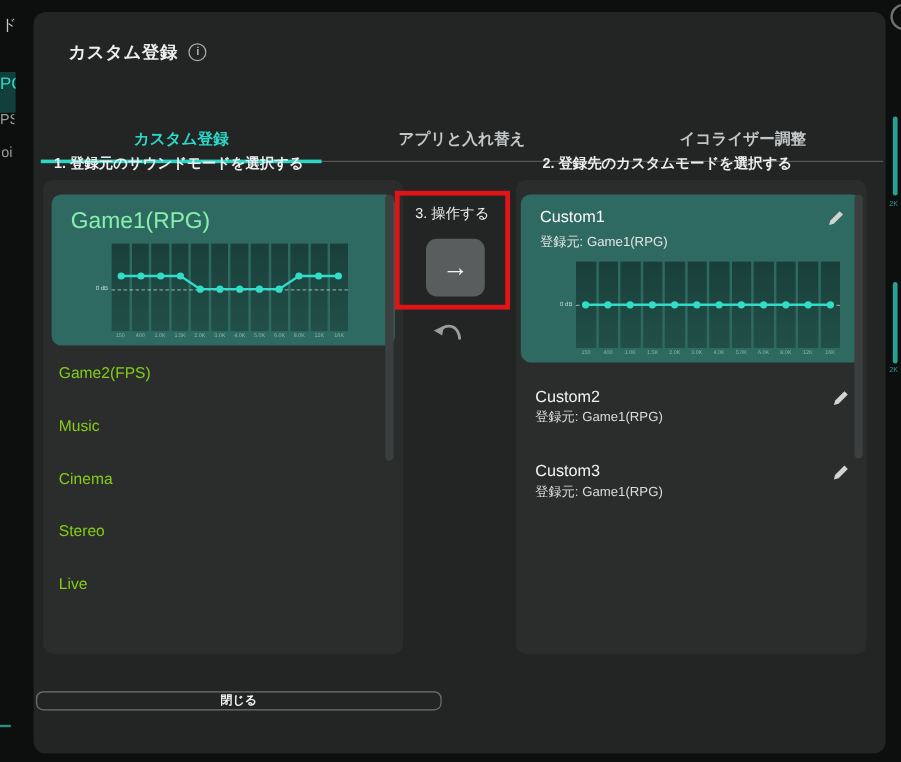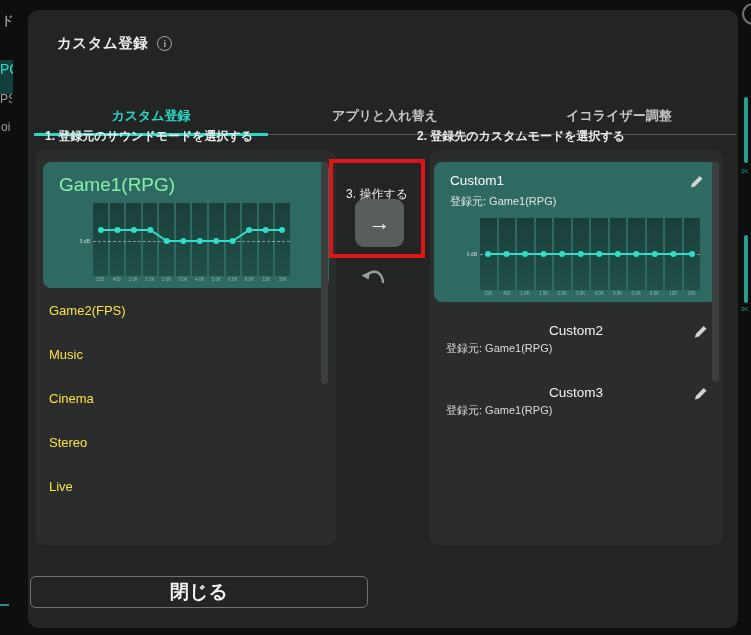--- a/index.html
+++ b/index.html
@@ -21,60 +21,60 @@
              align-items:center;justify-content:center;font-size:9.5px;color:#a9acac;font-weight:bold;box-sizing:border-box;}
   
   .tab-bar{position:absolute;left:6px;top:88px;width:702px;height:37px;display:flex;
            border-bottom:1px solid #565959;box-sizing:border-box;}
   .tab{flex:1;display:flex;align-items:center;justify-content:center;font-size:13px;font-weight:bold;
        color:#c3c6c6;position:relative;cursor:default;}
   .tab.active{color:#2bd7c5;}
   .tab.active::after{content:"";position:absolute;left:0;right:0;bottom:-2px;height:3px;background:#2bd7c5;}
   
   .heading{position:absolute;top:118px;font-size:12px;font-weight:bold;color:#eceeee;}
-  .heading.left{left:17px;} .heading.right{left:389px;text-align:center;}
+  .heading.left{left:17px;} .heading.right{left:424px;text-align:center;}
   
   .panel{position:absolute;top:140px;height:395px;background:#2b2d2d;border-radius:8px;}
   .panel.left{left:8px;width:300px;}
   .panel.right{left:402px;width:292px;}
   .scroll-thumb{position:absolute;width:7px;border-radius:4px;background:#3c3f3f;}
   
   .mode-card{position:absolute;left:7px;top:12px;width:286px;height:126px;background:#2f6a62;border-radius:8px;}
   .mode-card .card-title{position:absolute;left:16px;top:12px;font-size:19px;color:#86efac;}
   .mode-list{position:absolute;left:0;top:138px;width:100%;}
-  .mode-item{height:44px;display:flex;align-items:center;padding-left:13px;font-size:13px;color:#fde047;}
+  .mode-item{height:44px;display:flex;align-items:center;padding-left:13px;font-size:13px;color:#84cc16;}
   
   .annot-rect{position:absolute;left:301px;top:149px;width:96px;height:99px;border:4px solid #e01317;
               box-sizing:border-box;z-index:5;}
-  .step-label{position:absolute;left:0;right:0;top:7px;text-align:center;font-size:12px;color:#eceeee;margin-top:16px;}
+  .step-label{position:absolute;left:0;right:0;top:7px;text-align:center;font-size:12px;color:#eceeee;}
   .transfer-btn{position:absolute;left:22px;top:36px;width:49px;height:48px;background:#585d5d;border:none;
                 border-radius:9px;color:#f4f5f5;font-size:22px;display:flex;align-items:center;justify-content:center;}
   .undo-wrap{position:absolute;left:333px;top:257px;width:26px;height:18px;}
   
   .custom-card{position:absolute;left:4px;top:12px;width:284px;height:140px;background:#2f6a62;border-radius:8px;}
   .custom-card .card-title{position:absolute;left:16px;top:11px;font-size:13.5px;color:#fbfcfc;}
   .custom-card .card-src{position:absolute;left:16px;top:32px;font-size:11px;color:#e2e5e4;}
   .pencil{position:absolute;right:14px;top:12px;width:15px;height:15px;}
   .custom-rows{position:absolute;left:0;top:172px;width:100%;}
   .custom-row{position:relative;margin:0 0 24px 0;padding:0 16px;height:38px;}
-  .custom-row .row-title{font-size:13.5px;color:#f2f3f3;line-height:18px;text-align:center;}
+  .custom-row .row-title{font-size:13.5px;color:#f2f3f3;line-height:18px;}
   .custom-row .row-src{font-size:11px;color:#dadddd;line-height:17px;}
   .custom-row .pencil{top:2px;}
   
   .eq{position:absolute;}
   .eq .cols{position:absolute;left:0;top:0;right:0;bottom:9px;display:flex;gap:2px;}
   .eq .col{flex:1;background:linear-gradient(180deg,#1a3f3a,#215049);}
   .eq .dash{position:absolute;left:0;right:0;border-top:1px dashed rgba(222,232,230,.55);}
   .eq .ylab{position:absolute;left:-26px;width:23px;text-align:right;font-size:5px;color:#cfd9d6;}
   .eq svg{position:absolute;left:0;top:0;}
   .eq .xlabels{position:absolute;left:0;right:0;bottom:0;height:8px;display:flex;gap:2px;}
   .eq .xlabels span{flex:1;text-align:center;font-size:4.5px;color:#8fb5ae;overflow:hidden;}
   
-  .close-btn{position:absolute;left:2px;top:566px;width:338px;height:32px;background:transparent;
-             border:1px solid #707373;border-radius:6px;color:#f2f3f3;font-size:19px;font-weight:bold;
+  .close-btn{position:absolute;left:2px;top:566px;width:338px;height:16px;background:transparent;
+             border:1px solid #707373;border-radius:6px;color:#f2f3f3;font-size:10px;font-weight:bold;
              font-family:inherit;display:flex;align-items:center;justify-content:center;}
 </style>
 </head>
 <body>
 
 <div class="stage">
 
   <div class="bg-frag" style="left:1px;top:12px;width:11px;font-size:13px;color:#c9c9c9;">ド</div>
   <div class="bg-chip">
     <span>PC</span>

